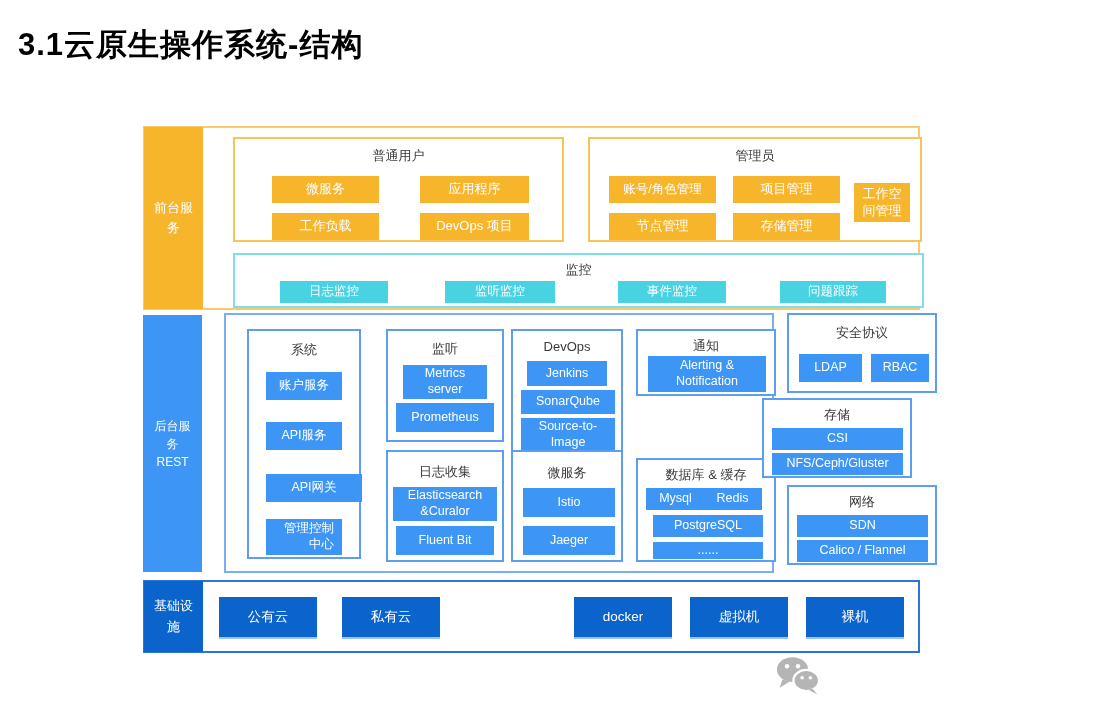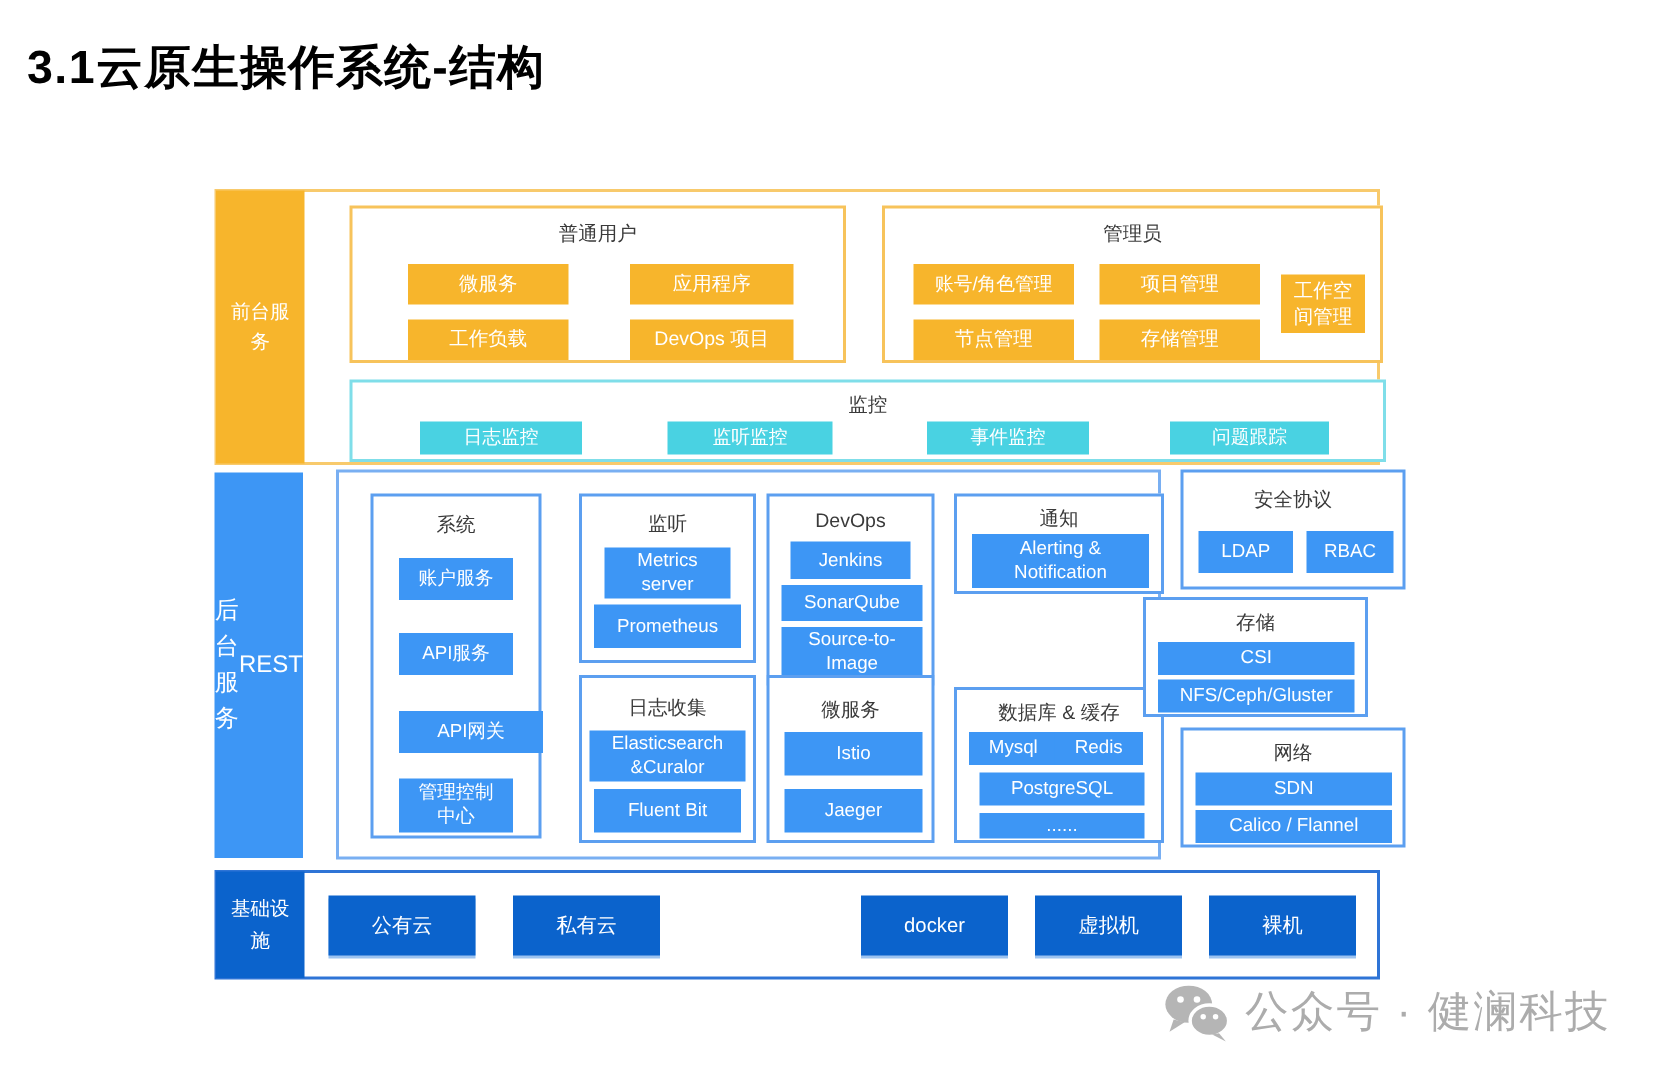--- a/index.html
+++ b/index.html
@@ -30,22 +30,22 @@
   .btn{
     position:absolute;box-sizing:border-box;display:flex;align-items:center;justify-content:center;
     text-align:center;color:#fff;font-size:13px;line-height:1.25;padding:2px 8px;
   }
   .btn-yellow{background:#F7B52C;}
   .btn-cyan{background:#49D2E2;font-size:12.5px;}
   .btn-blue{background:#3D96F5;font-size:12.5px;}
   .btn-dark{background:#0B63CC;box-shadow:0 2px 0 0 #9CC3F0;font-size:13.5px;}
   .backend-side{
     position:absolute;left:143px;top:315px;width:59px;height:257px;background:#3D96F5;
-    display:flex;flex-direction:row;align-items:center;justify-content:center;
-    color:#fff;font-size:16px;line-height:1.5;text-align:center;
+    display:flex;flex-direction:column;align-items:center;justify-content:center;
+    color:#fff;font-size:12px;line-height:1.5;text-align:center;
   }
   .backend-side .cn{display:inline-block;width:3.2em;}
   .watermark{
     position:absolute;left:776px;top:655px;display:flex;align-items:center;gap:10px;
   }
   .watermark-text{color:#ACACAC;font-size:29px;letter-spacing:1.5px;}
 </style>
 </head>
 <body>
 
@@ -87,21 +87,21 @@
   <span>REST</span>
 </div>
 
 <div class="gbox g-blue-lt" style="left:207px;top:313px;width:550px;height:260px;">
 
   <div class="gbox g-blue" style="left:4px;top:14px;width:114px;height:230px;">
     <div class="gtitle" style="top:10px;">系统</div>
     <div class="btn btn-blue" style="left:17px;top:41px;width:76px;height:28px;">账户服务</div>
     <div class="btn btn-blue" style="left:17px;top:91px;width:76px;height:28px;">API服务</div>
     <div class="btn btn-blue" style="left:17px;top:143px;width:96px;height:28px;">API网关</div>
-    <div class="btn btn-blue" style="left:17px;top:188px;width:76px;height:36px;">管理控制中心</div>
+    <div class="btn btn-blue" style="left:17px;top:188px;width:76px;height:36px;text-align:right;">管理控制中心</div>
   </div>
 
   <div class="gbox g-blue" style="left:143px;top:14px;width:118px;height:113px;">
     <div class="gtitle" style="top:9px;">监听</div>
     <div class="btn btn-blue" style="left:15px;top:34px;width:84px;height:34px;">Metrics server</div>
     <div class="btn btn-blue" style="left:8px;top:72px;width:98px;height:29px;">Prometheus</div>
   </div>
 
   <div class="gbox g-blue" style="left:143px;top:135px;width:118px;height:112px;">
     <div class="gtitle" style="top:11px;">日志收集</div>
@@ -172,14 +172,13 @@
       <ellipse cx="18" cy="15" rx="17" ry="13.5" fill="#B5B5B5"></ellipse>
       <polygon points="7,26 4,35 15,28" fill="#B5B5B5"></polygon>
       <circle cx="12" cy="11.5" r="2.4" fill="#ffffff"></circle>
       <circle cx="24" cy="11.5" r="2.4" fill="#ffffff"></circle>
       <ellipse cx="33" cy="27" rx="14" ry="11.5" fill="#B5B5B5" stroke="#ffffff" stroke-width="2.5"></ellipse>
       <polygon points="40,36 45,42 35,37" fill="#B5B5B5"></polygon>
       <circle cx="28.5" cy="24" r="2" fill="#ffffff"></circle>
       <circle cx="37.5" cy="24" r="2" fill="#ffffff"></circle>
     </svg>
   </span>
-  <span class="watermark-text">公众号 · 健澜科技</span>
 </div>
 
 </body></html>

